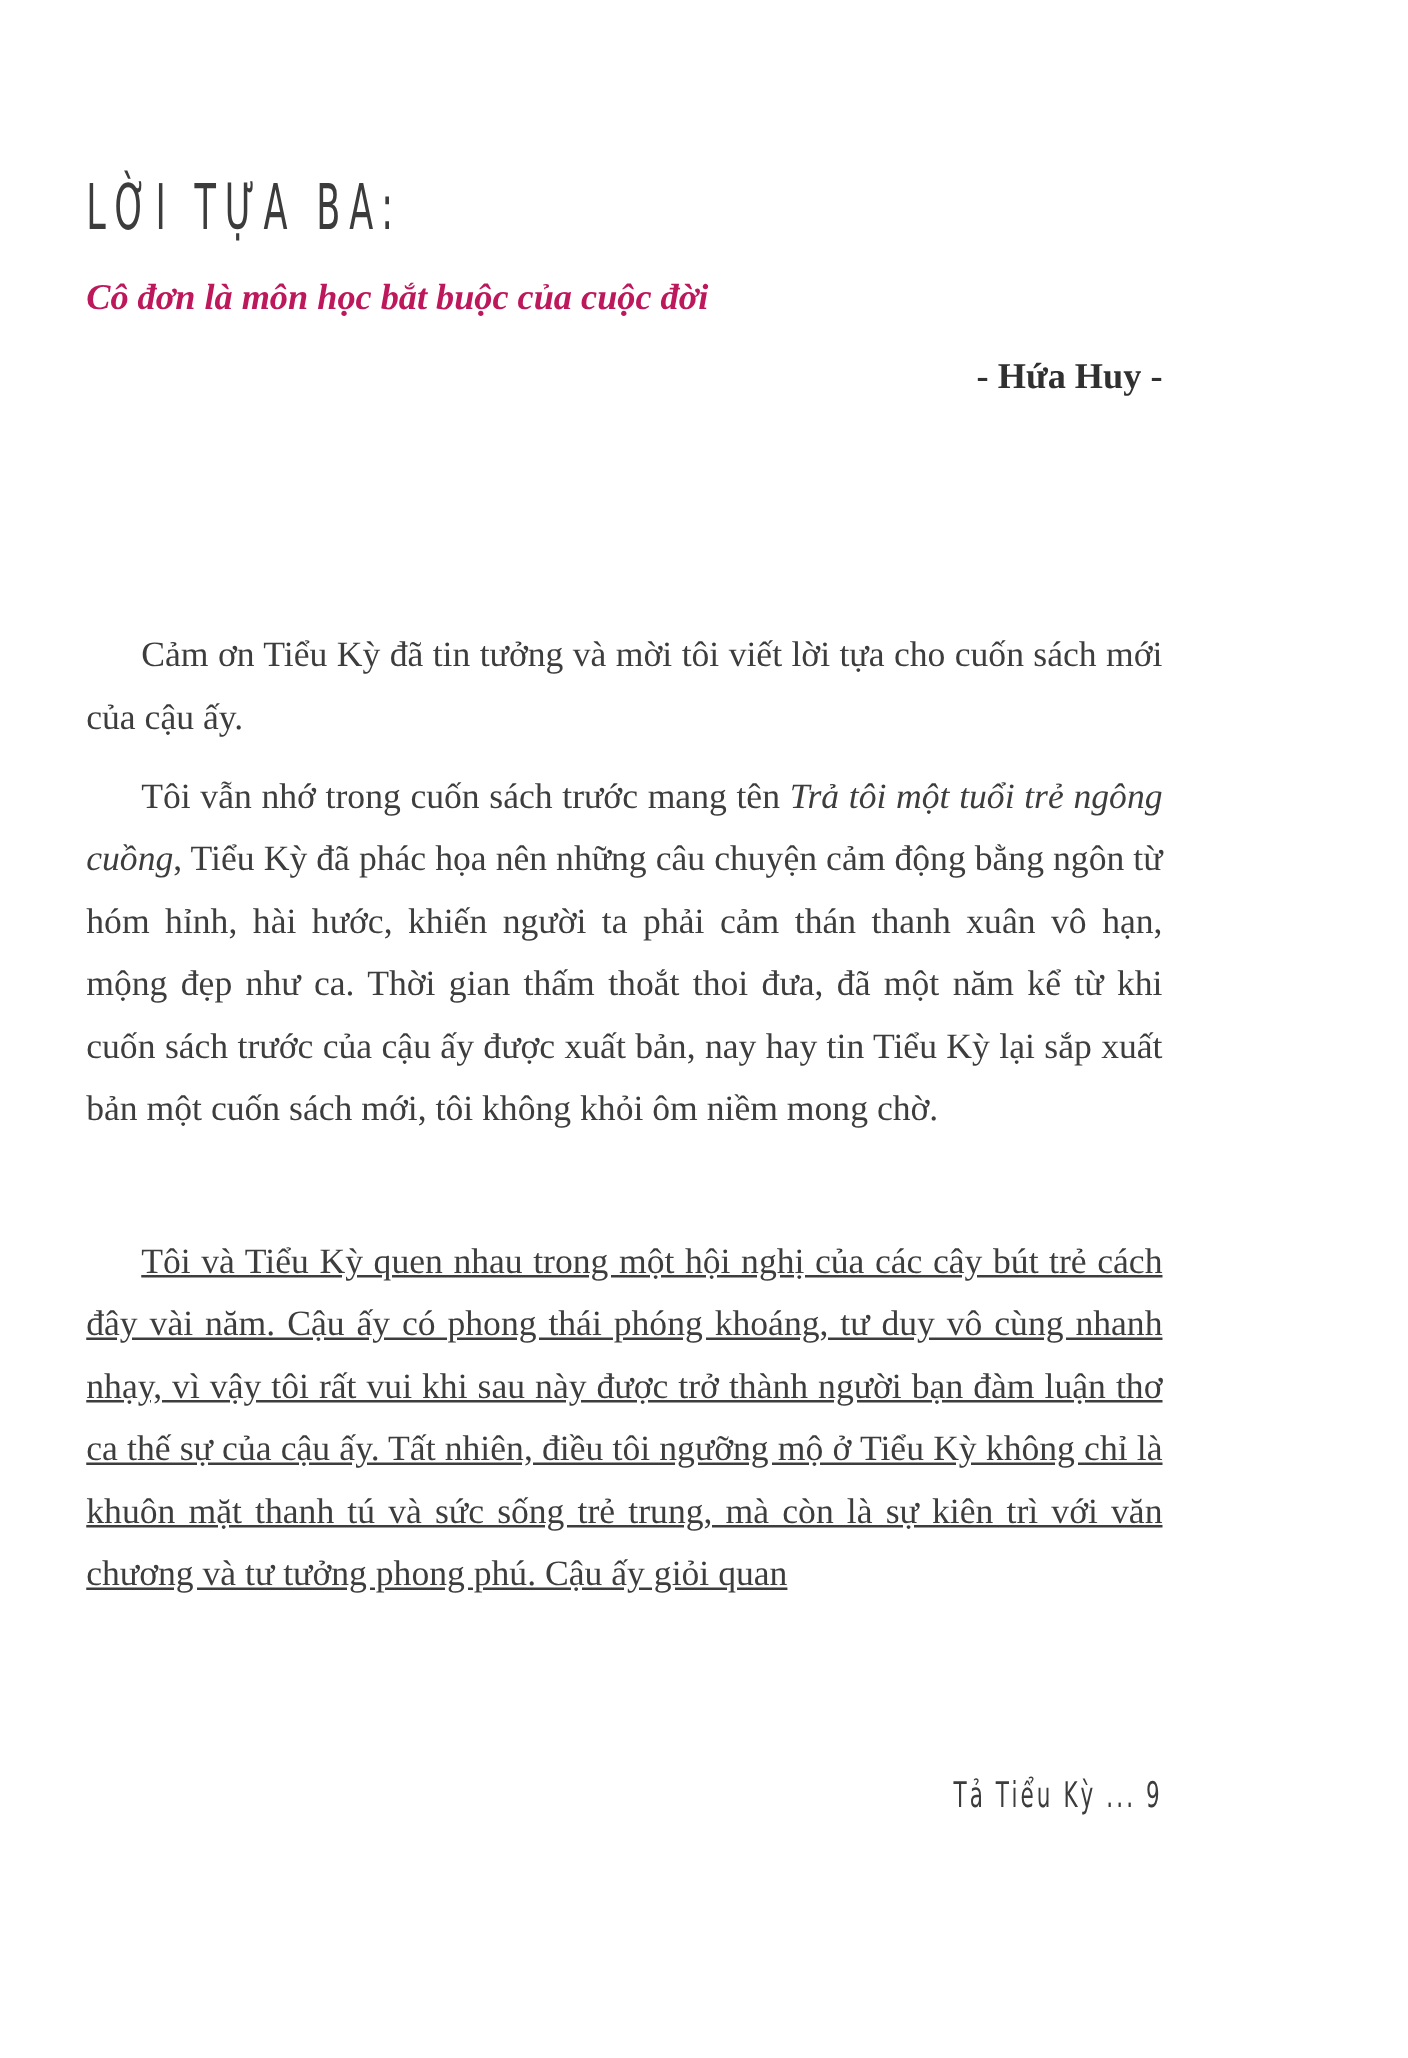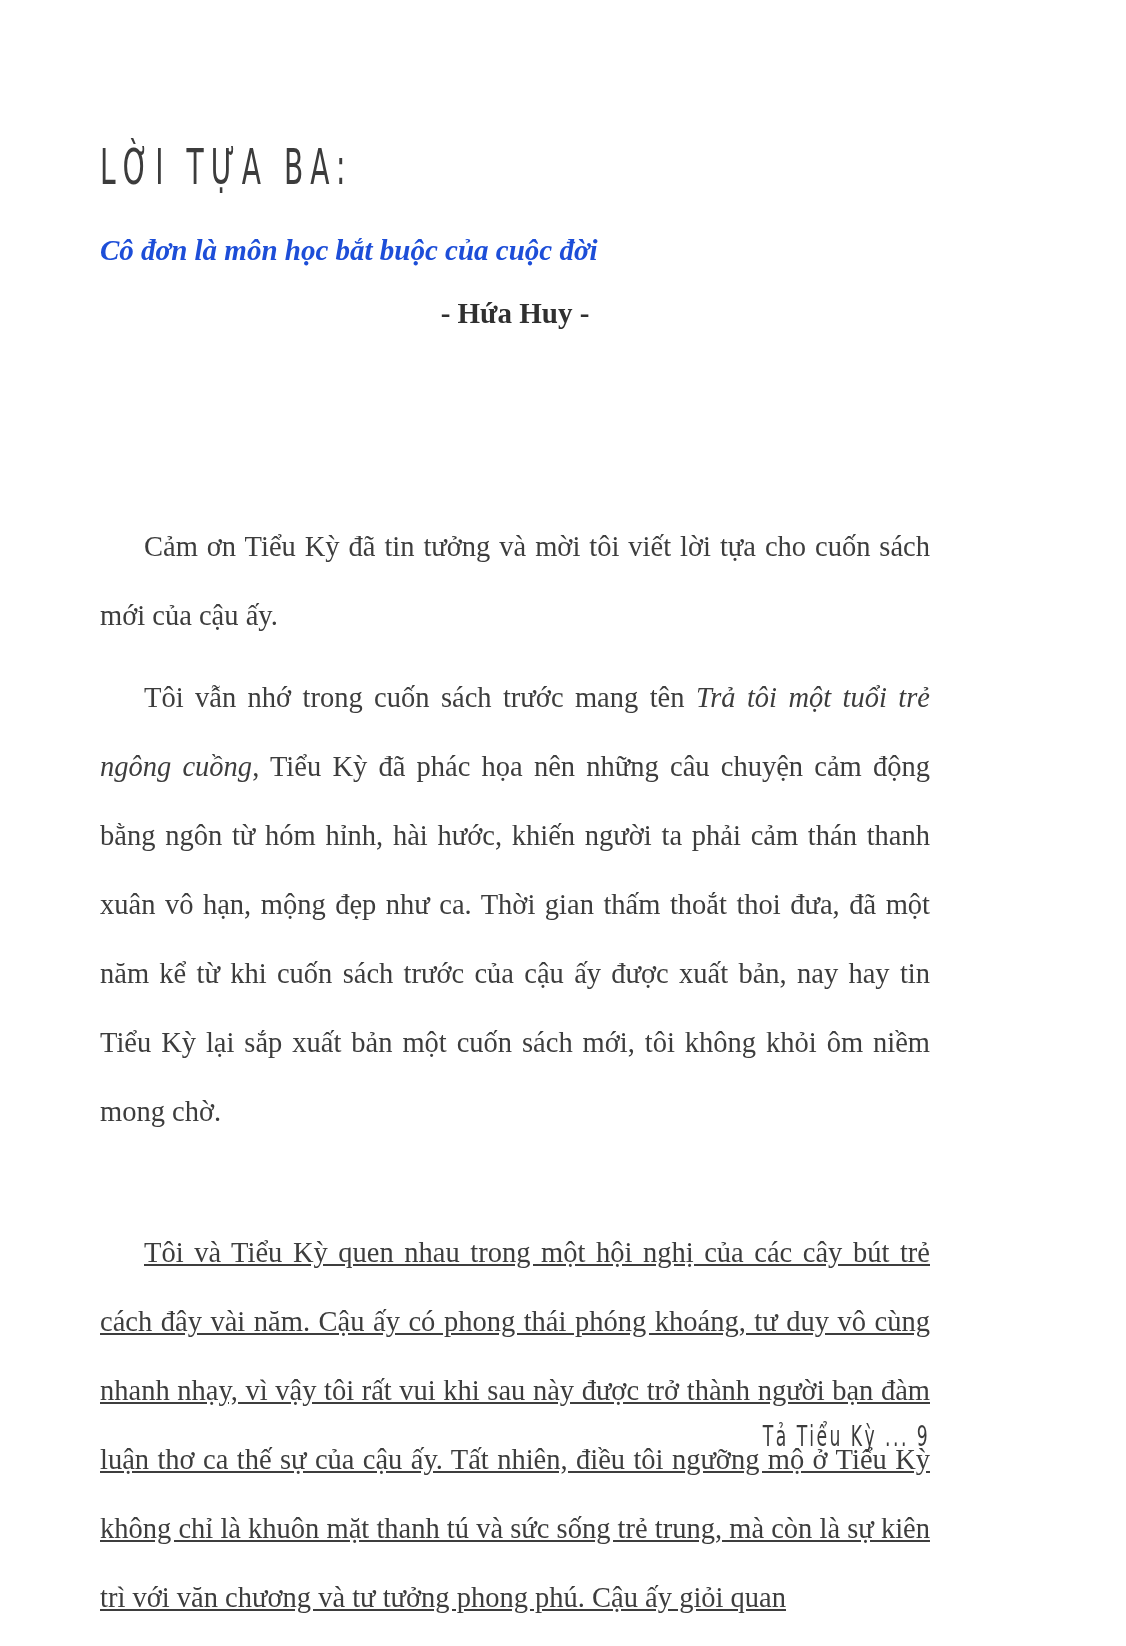--- a/index.html
+++ b/index.html
@@ -9,21 +9,21 @@
     height: 1646px;
     font-family: "Liberation Serif", serif;
     color: #3d3d3d;
     overflow: hidden;
   }
   .page {
     position: relative;
     width: 1126px;
     height: 1578px;
     background: #ffffff;
-    padding: 138px 196px 0 100px;
+    padding: 138px 196px 0 69px;
   }
   
   .display-font {
     display: inline-block;
     font-family: "DejaVu Sans", sans-serif;
     font-weight: 400;
     color: #3c3c3c;
     transform: scaleY(1.4) scaleX(0.78);
     transform-origin: left top;
     letter-spacing: 9px;
@@ -32,34 +32,34 @@
   .title-block {
     height: 70px;
   }
   .title-block .display-font {
     font-size: 36px;
   }
   .subtitle {
     font-size: 29px;
     font-weight: bold;
     font-style: italic;
-    color: #1d4ed8;
-    margin-top: 26px;
+    color: #be185d;
+    margin-top: 14px;
   }
   .attribution {
     font-size: 29px;
     font-weight: bold;
     color: #303030;
-    text-align: center;
+    text-align: right;
     margin-top: 30px;
   }
   .body-text {
     margin-top: 182px;
     font-size: 28.5px;
-    line-height: 69px;
+    line-height: 50px;
     text-align: justify;
     color: #3d3d3d;
   }
   .body-text p {
     text-indent: 44px;
     margin-bottom: 13px;
   }
   .body-text p.spaced {
     margin-top: 72px;
     text-decoration: underline;

